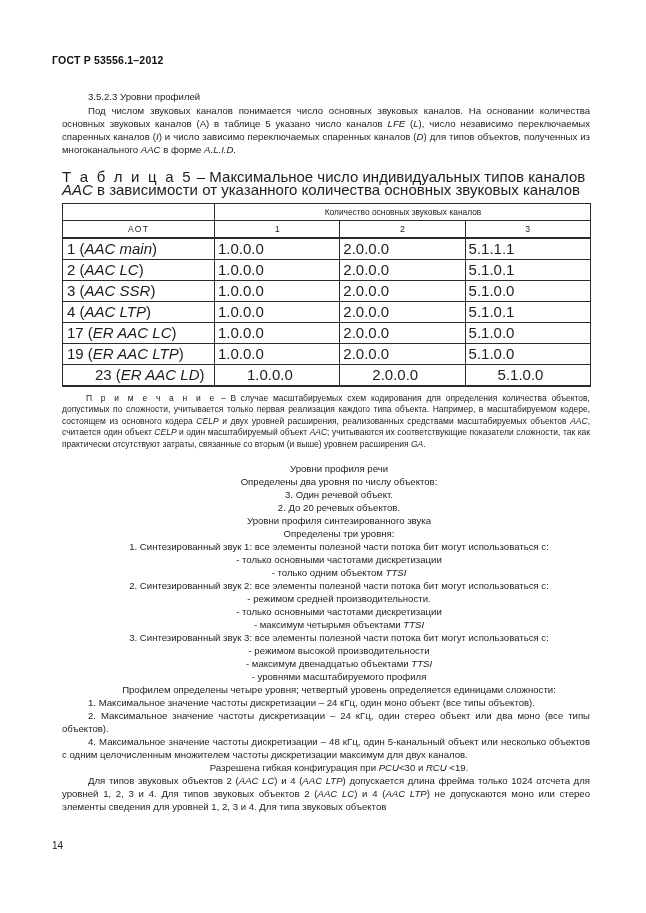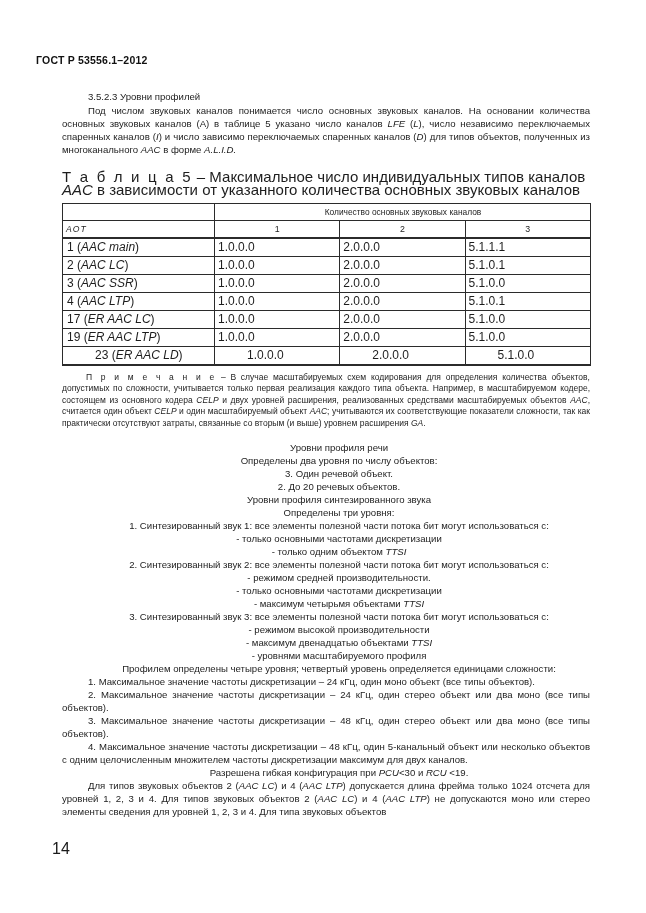--- a/index.html
+++ b/index.html
@@ -17,21 +17,21 @@
   }
   .page {
     position: absolute;
     left: 0; top: 0;
     width: 646px;
     height: 913px;
     background: #fff;
   }
   .doc-header {
     position: absolute;
-    left: 36px;
+    left: 52px;
     top: 54px;
     font-size: 10.5px;
     font-weight: bold;
     letter-spacing: 0.2px;
     color: #111;
   }
   .content {
     position: absolute;
     left: 62px;
     top: 90px;
@@ -66,36 +66,35 @@
   }
 
   table.aot {
     border-collapse: collapse;
     width: 528px;
     margin-top: 7px;
     table-layout: fixed;
   }
   table.aot td, table.aot th {
     border: 1px solid #2b2b2b;
-    font-size: 12px;
+    font-size: 15px;
     font-weight: normal;
     padding: 1px 3px 2px 3px;
     height: 13px;
     color: #1d1d1d;
   }
   table.aot .col-aot { width: 152px; }
   table.aot .col-n  { width: 125.3px; }
   table.aot th.span-head {
     text-align: center;
     padding-left: 4px;
     font-size: 8.4px;
   }
   table.aot th.aot-label {
-    text-align: left;
-    font-style: italic;
+    text-align: center;
     font-size: 8.6px;
     letter-spacing: 1.1px;
   }
   table.aot th.num { text-align: center; font-size: 8.8px; }
   table.aot td.name {
     text-align: left;
     padding-left: 4px;
   }
   table.aot td.name i { font-style: italic; }
   table.aot td.val { text-align: left; }
@@ -114,21 +113,21 @@
   .note-indent { text-indent: 24px; }
 
   i, em { font-style: italic; }
 
   .body-lines p { margin: 0; }
 
   .pageno {
     position: absolute;
     left: 52px;
     top: 840px;
-    font-size: 16px;
+    font-size: 10px;
     color: #1a1a1a;
   }
 </style>
 </head>
 <body>
 
 <div class="page">
 
   <div class="doc-header">ГОСТ Р 53556.1–2012</div>
 
@@ -242,21 +241,20 @@
 
       <p class="indent tight">3. Синтезированный звук 3: все элементы полезной части потока бит могут использоваться с:</p>
       <p class="indent tight">- режимом высокой производительности</p>
       <p class="indent tight">- максимум двенадцатью объектами <i>TTSI</i></p>
       <p class="indent tight">- уровнями масштабируемого профиля</p>
 
       <p class="indent tight">Профилем определены четыре уровня; четвертый уровень определяется единицами сложности:</p>
 
       <p class="indent">1. Максимальное значение частоты дискретизации – 24 кГц, один моно объект (все типы объектов).</p>
       <p class="indent">2. Максимальное значение частоты дискретизации – 24 кГц, один стерео объект или два моно (все типы объектов).</p>
-      <p class="indent">3. Максимальное значение частоты дискретизации – 48 кГц, один стерео объект или два моно (все типы объектов).</p>
       <p class="indent">4. Максимальное значение частоты дискретизации – 48 кГц, один 5-канальный объект или несколько объектов с одним целочисленным множителем частоты дискретизации максимум для двух каналов.</p>
 
       <p class="indent tight">Разрешена гибкая конфигурация при <i>PCU</i>&lt;30 и <i>RCU</i> &lt;19.</p>
 
       <p class="indent">Для типов звуковых объектов 2 (<i>AAC LC</i>) и 4 (<i>AAC LTP</i>) допускается длина фрейма только 1024 отсчета для уровней 1, 2, 3 и 4. Для типов звуковых объектов 2 (<i>AAC LC</i>) и 4 (<i>AAC LTP</i>) не допускаются моно или стерео элементы сведения для уровней 1, 2, 3 и 4. Для типа звуковых объектов</p>
 
     </div>
 
   </div>
 

